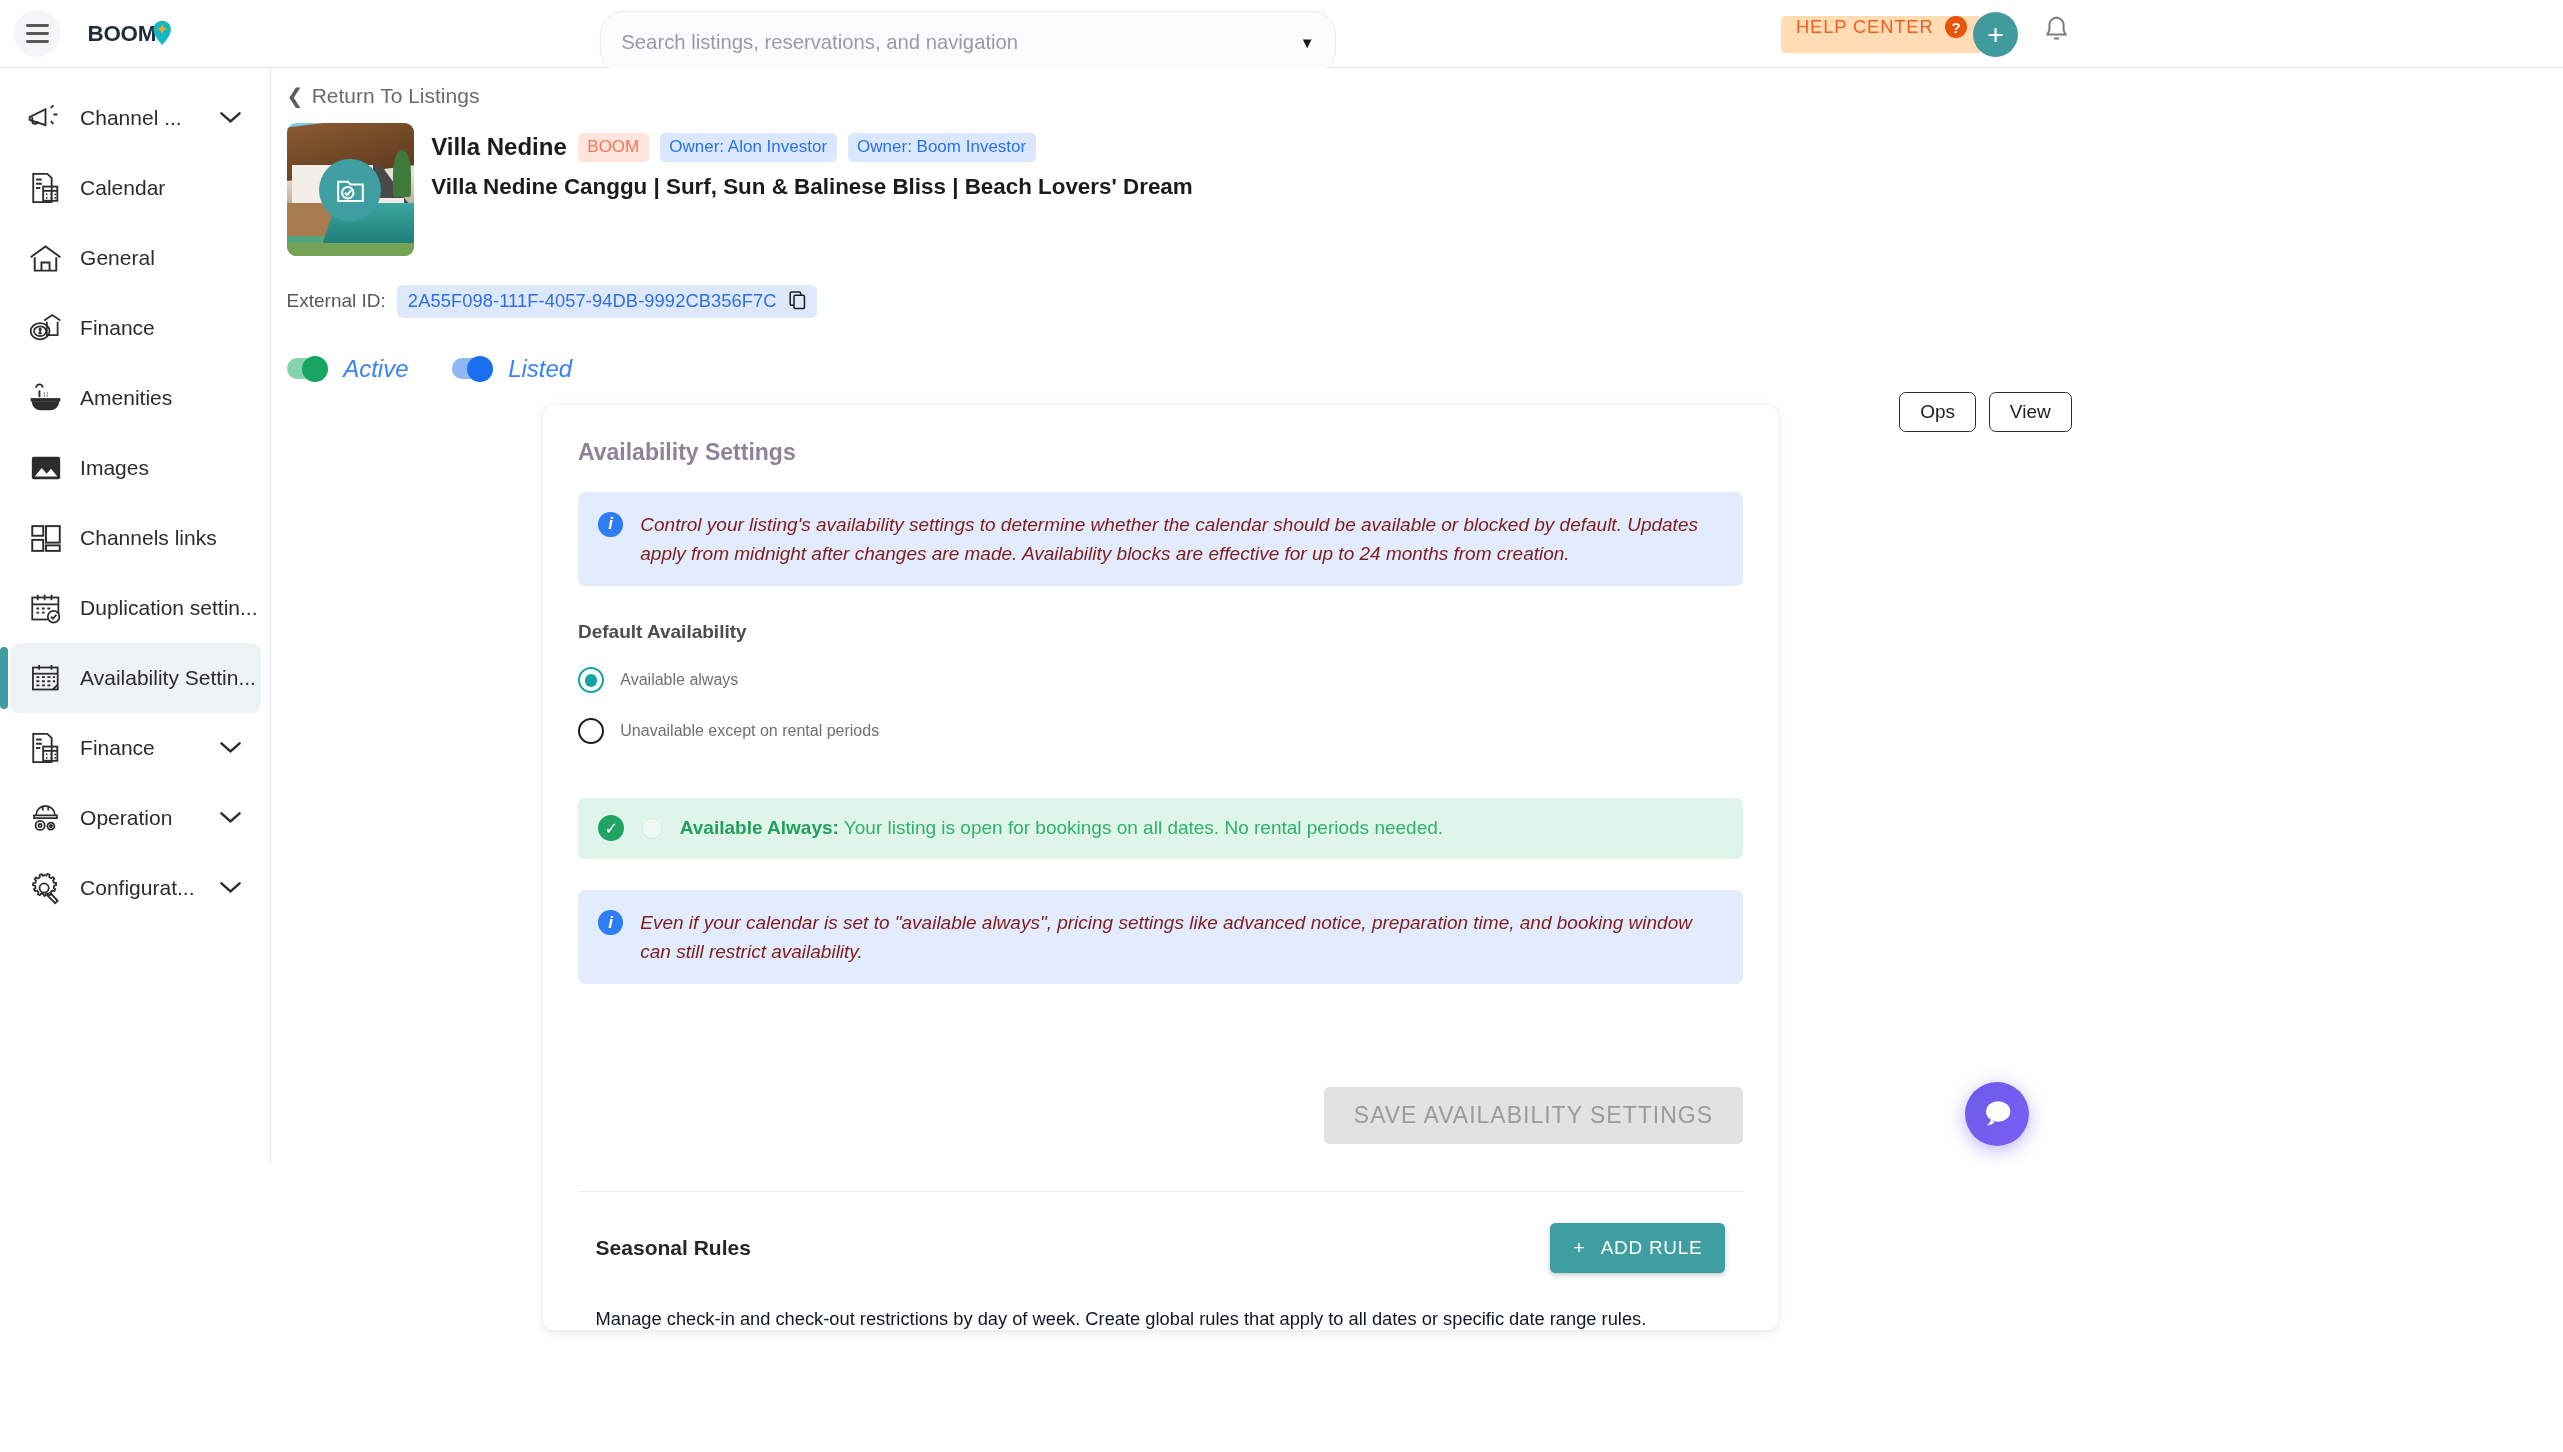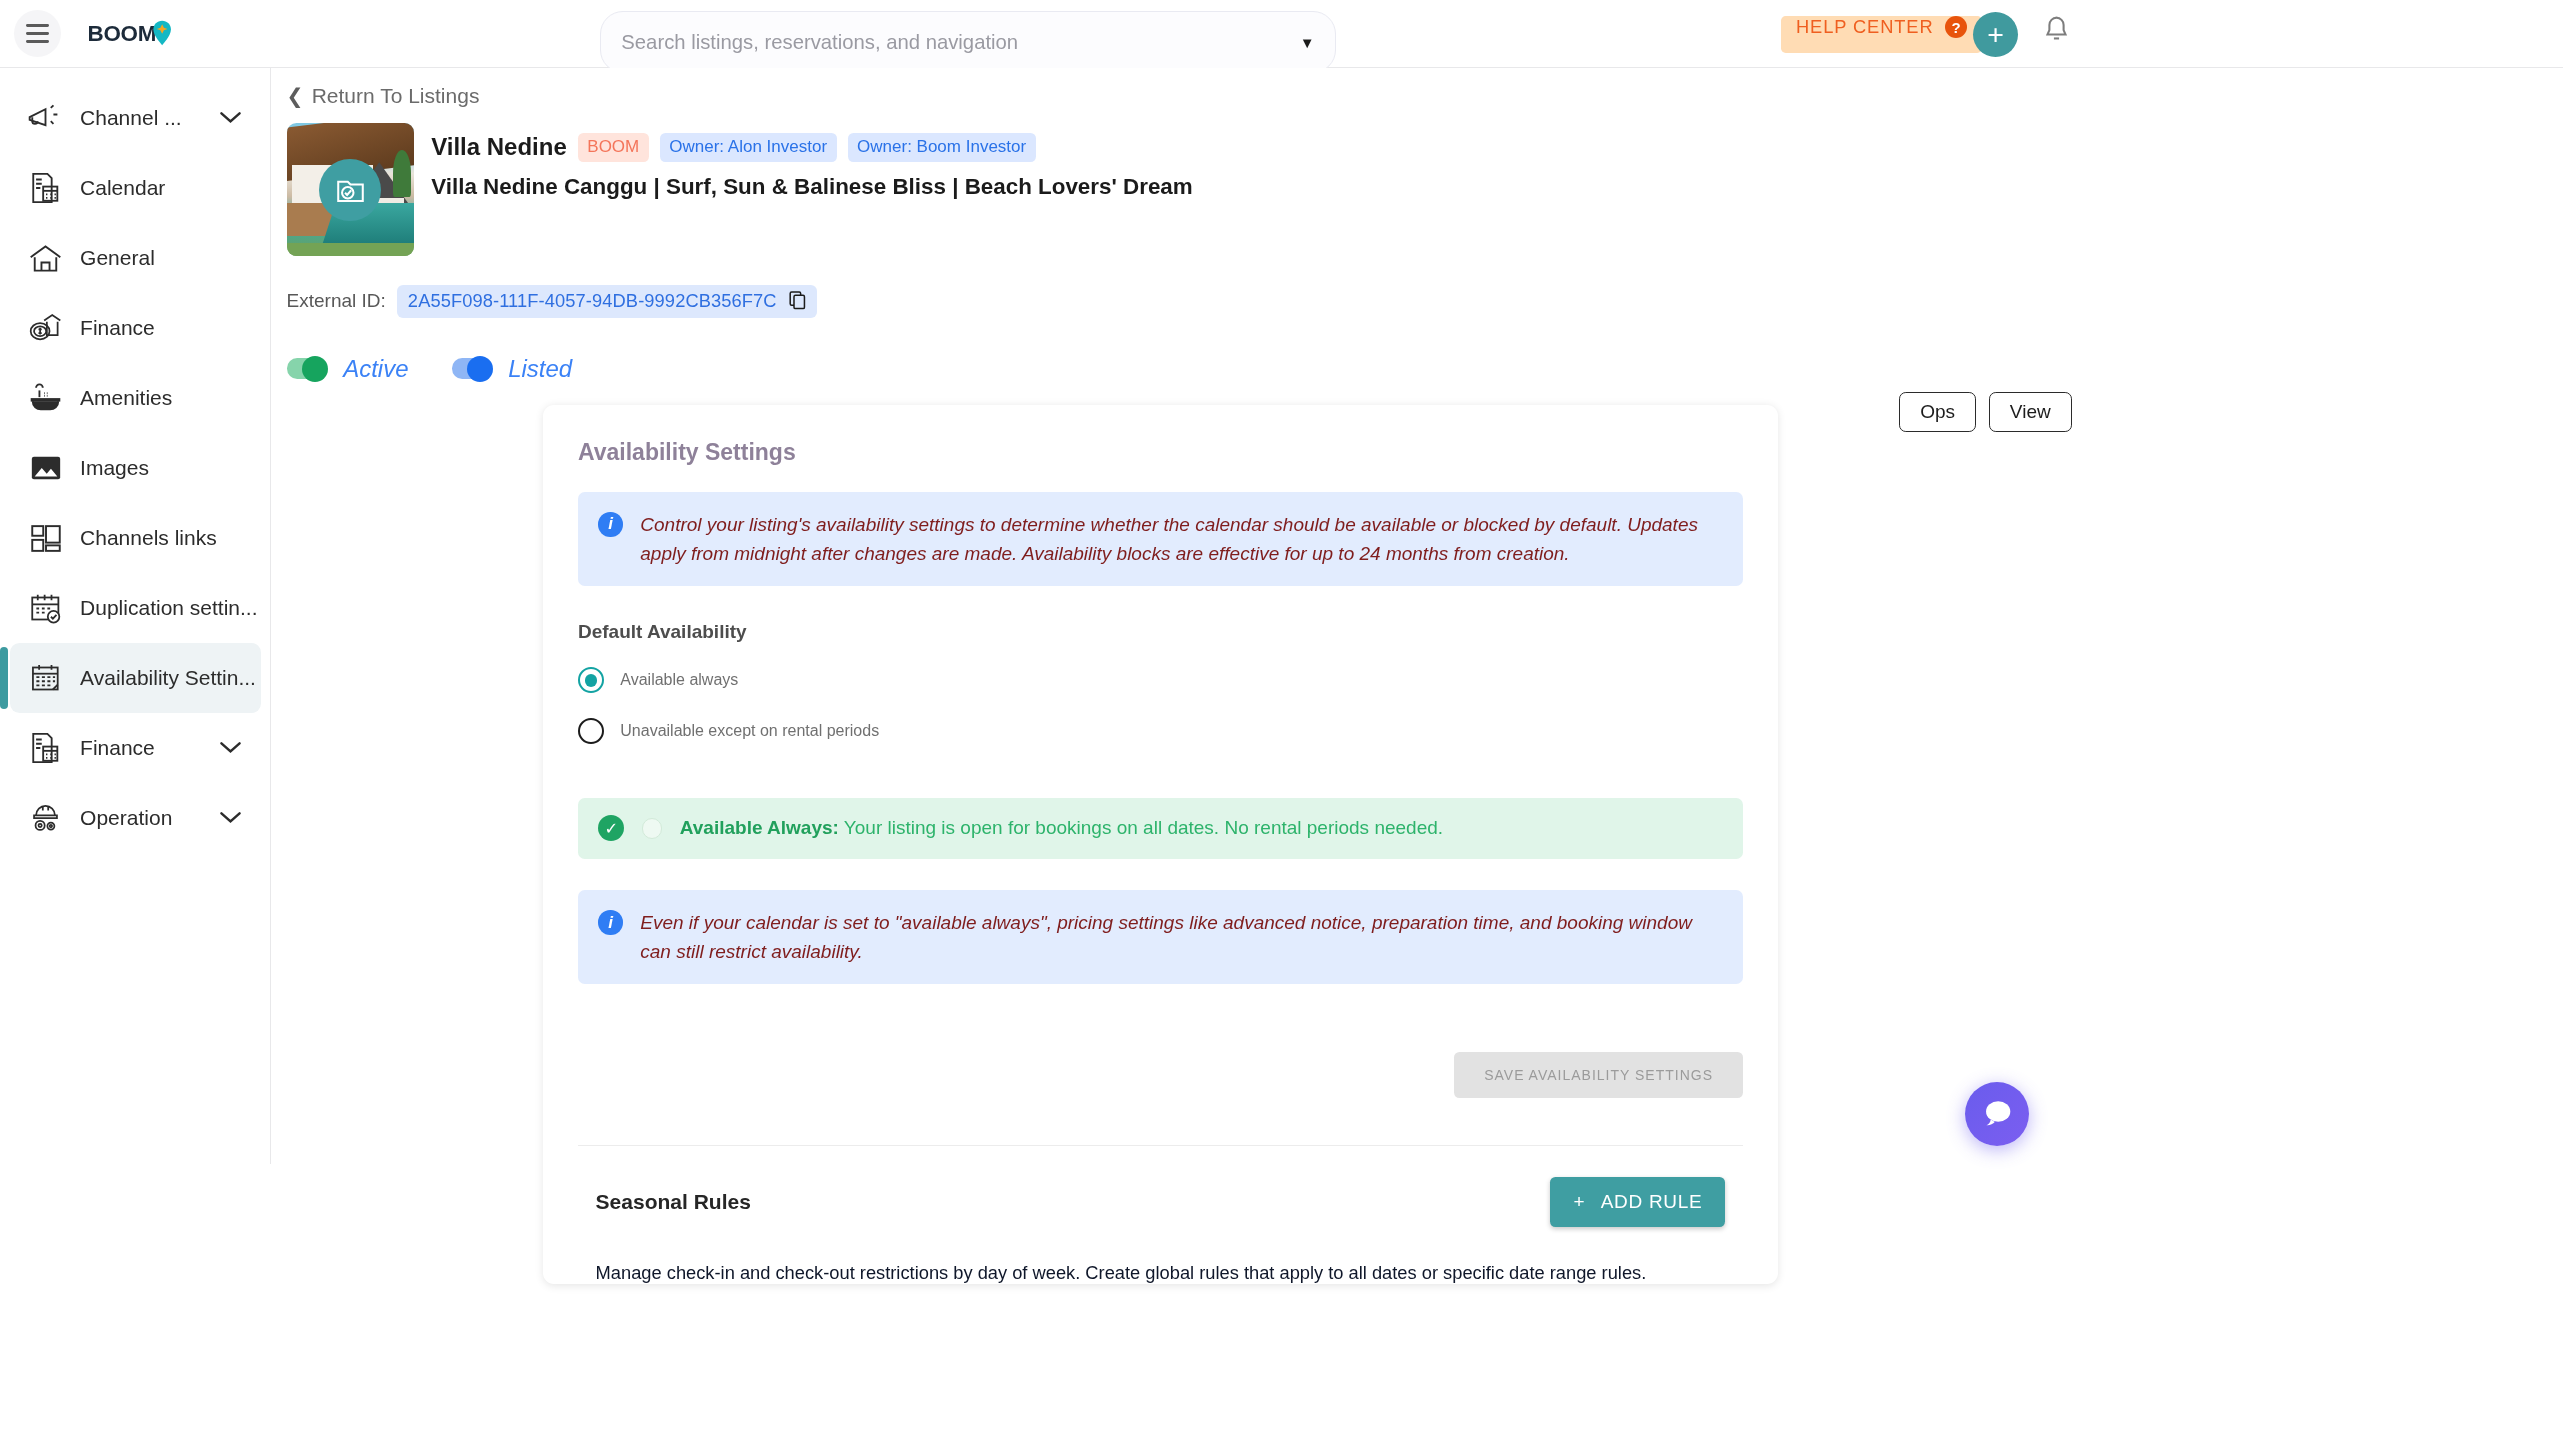--- a/index.html
+++ b/index.html
@@ -185,22 +185,22 @@
     width: 26px; height: 26px; min-width: 26px; border-radius: 50%; background: #1fa463;
     color: #ffffff; font-size: 16.3px; display: flex; align-items: center; justify-content: center;
   }
   .okghost { width: 20.3px; min-width: 20.3px; height: 20.3px; border-radius: 50%; background: #eef9f2; border: 1.4px solid #d2ead9; }
   .oktext { font-size: 19px; color: #2db36b; }
   .oktext b { color: #21a05c; }
 
   .savewrap { display: flex; justify-content: flex-end; margin-top: 68px; }
   .savebtn {
     background: #e2e2e2; color: #9b9b9b; border: none; border-radius: 5.4px;
-    font-size: 14px; letter-spacing: 1px; padding: 15px 30px;
-    font-family: "Liberation Sans", sans-serif; cursor: default;
+    font-size: 23px; letter-spacing: 1px; padding: 15px 30px;
+    font-family: "Liberation Sans", sans-serif; cursor: default; margin-top: 35px;
   }
   .divider { margin-top: 47px; height: 1.4px; background: #ececec; }
 
   .seasonwrap { padding: 31px 17.6px 0 17.6px; }
   .seasonhead { display: flex; align-items: flex-start; justify-content: space-between; }
   .seasontitle { font-size: 21px; font-weight: 700; color: #262626; padding-top: 12.2px; }
   .addrule {
     background: #3f9ea2; color: #ffffff; border: none; border-radius: 5.4px;
     font-size: 19px; letter-spacing: 0.7px; padding: 13.6px 23px; cursor: pointer;
     box-shadow: 0 2px 5.4px rgba(0,0,0,0.22); font-family: "Liberation Sans", sans-serif;
@@ -408,20 +408,35 @@
         </svg>
       </span>
       <span class="lbl">Operation</span>
       <span class="chev">
         <svg width="23" height="13.6" viewBox="0 0 20 12" fill="none" stroke="#2c2c2c" stroke-width="2.2" stroke-linecap="round">
             <path d="M2 3l8 7 8-7"></path>
           </svg>
       </span>
     </div>
 
+    <div class="navitem">
+      <span class="ico">
+        <svg width="35" height="34" viewBox="0 0 26 24" fill="none" stroke="#2c2c2c" stroke-width="1.3">
+          <path d="M12 2.5l1.6.3.9-1.3 1.5.7-.2 1.6 1.4.9 1.4-.8 1 1.3-1 1.3.6 1.5 1.6.2.1 1.6-1.5.5-.3 1.6 1.2 1-.8 1.4-1.5-.4-1.1 1.2.4 1.5-1.4.7-1-1.2-1.6.3-.6 1.5H12l-.6-1.5-1.6-.3-1 1.2-1.4-.7.4-1.5-1.1-1.2-1.5.4-.8-1.4 1.2-1-.3-1.6L3.7 10l.1-1.6 1.6-.2.6-1.5-1-1.3 1-1.3 1.4.8 1.4-.9-.2-1.6 1.5-.7.9 1.3z"></path>
+          <circle cx="12" cy="12" r="3.4"></circle>
+          <path d="M16 15l6 6.5-1.8 1.8L13.8 17"></path>
+        </svg>
+      </span>
+      <span class="lbl">Configurat...</span>
+      <span class="chev">
+        <svg width="23" height="13.6" viewBox="0 0 20 12" fill="none" stroke="#2c2c2c" stroke-width="2.2" stroke-linecap="round">
+            <path d="M2 3l8 7 8-7"></path>
+          </svg>
+      </span>
+    </div>
   </div>
 
   <div class="content">
 
     <div class="returnbar">
       <span class="chevleft">❮</span>
       <span class="rtxt">Return To Listings</span>
     </div>
 
     <div class="listinghead">

